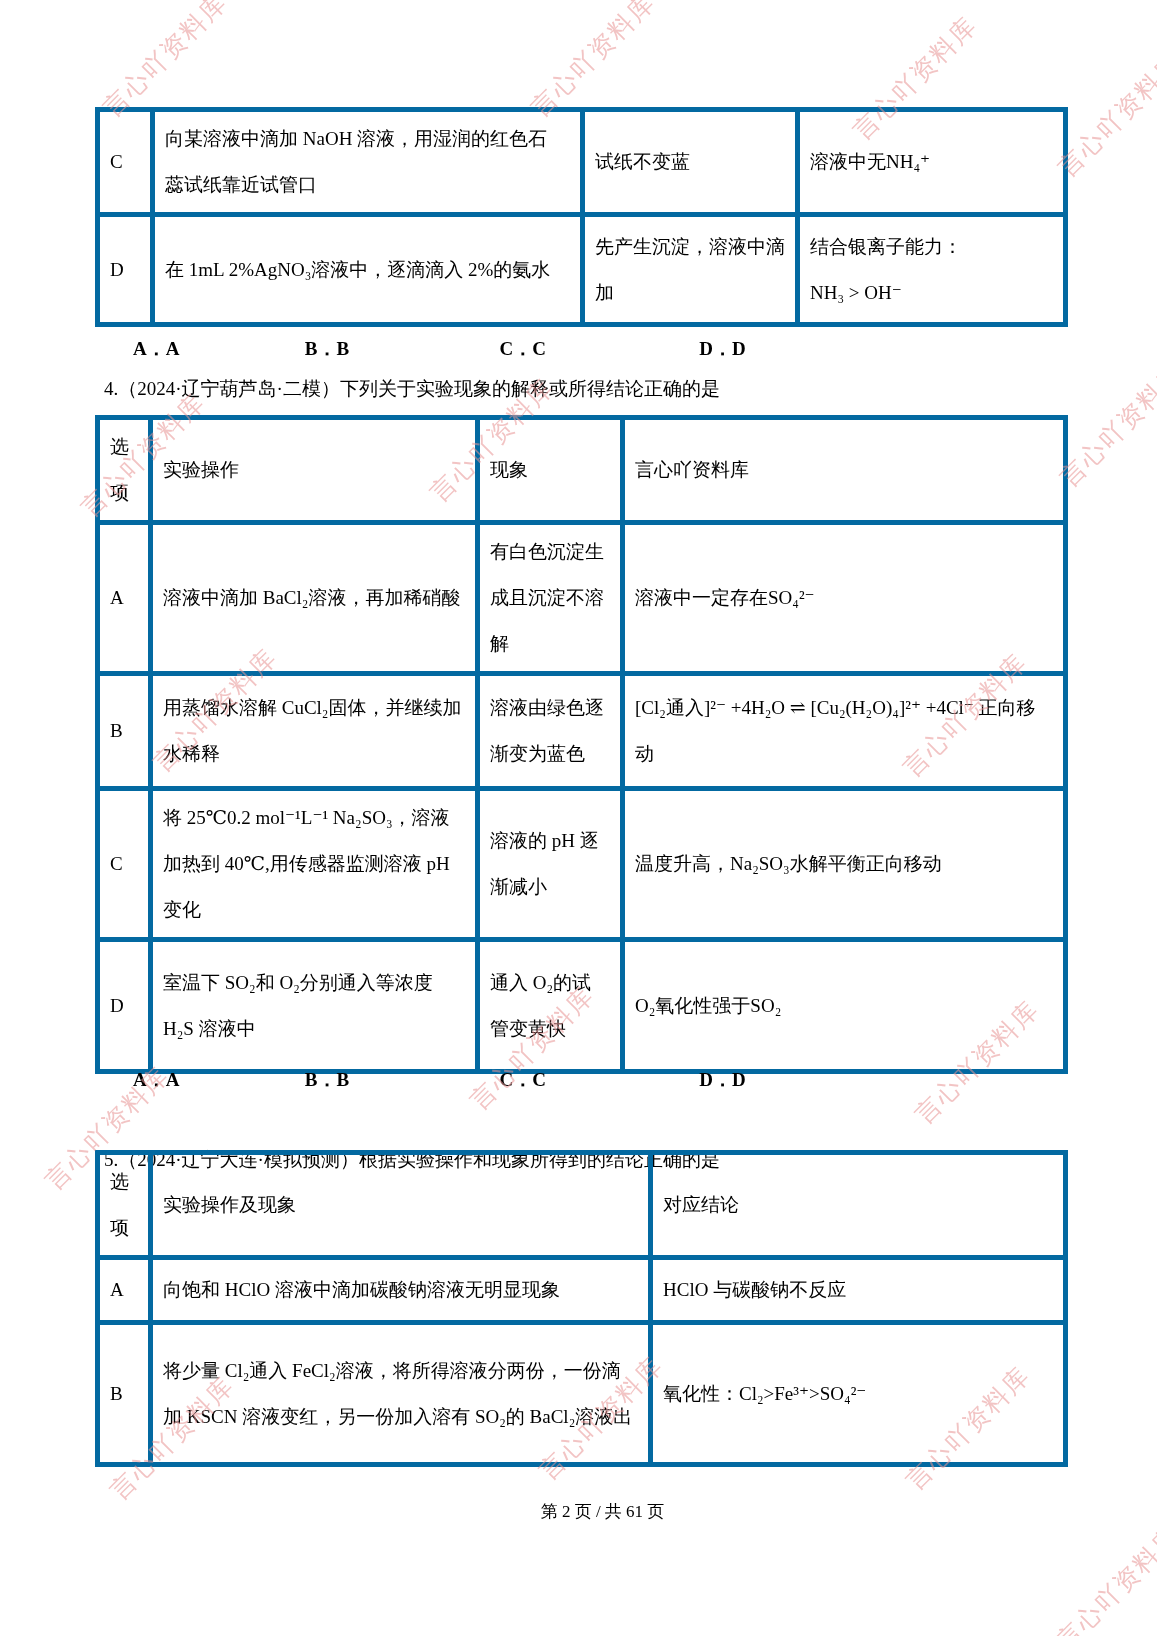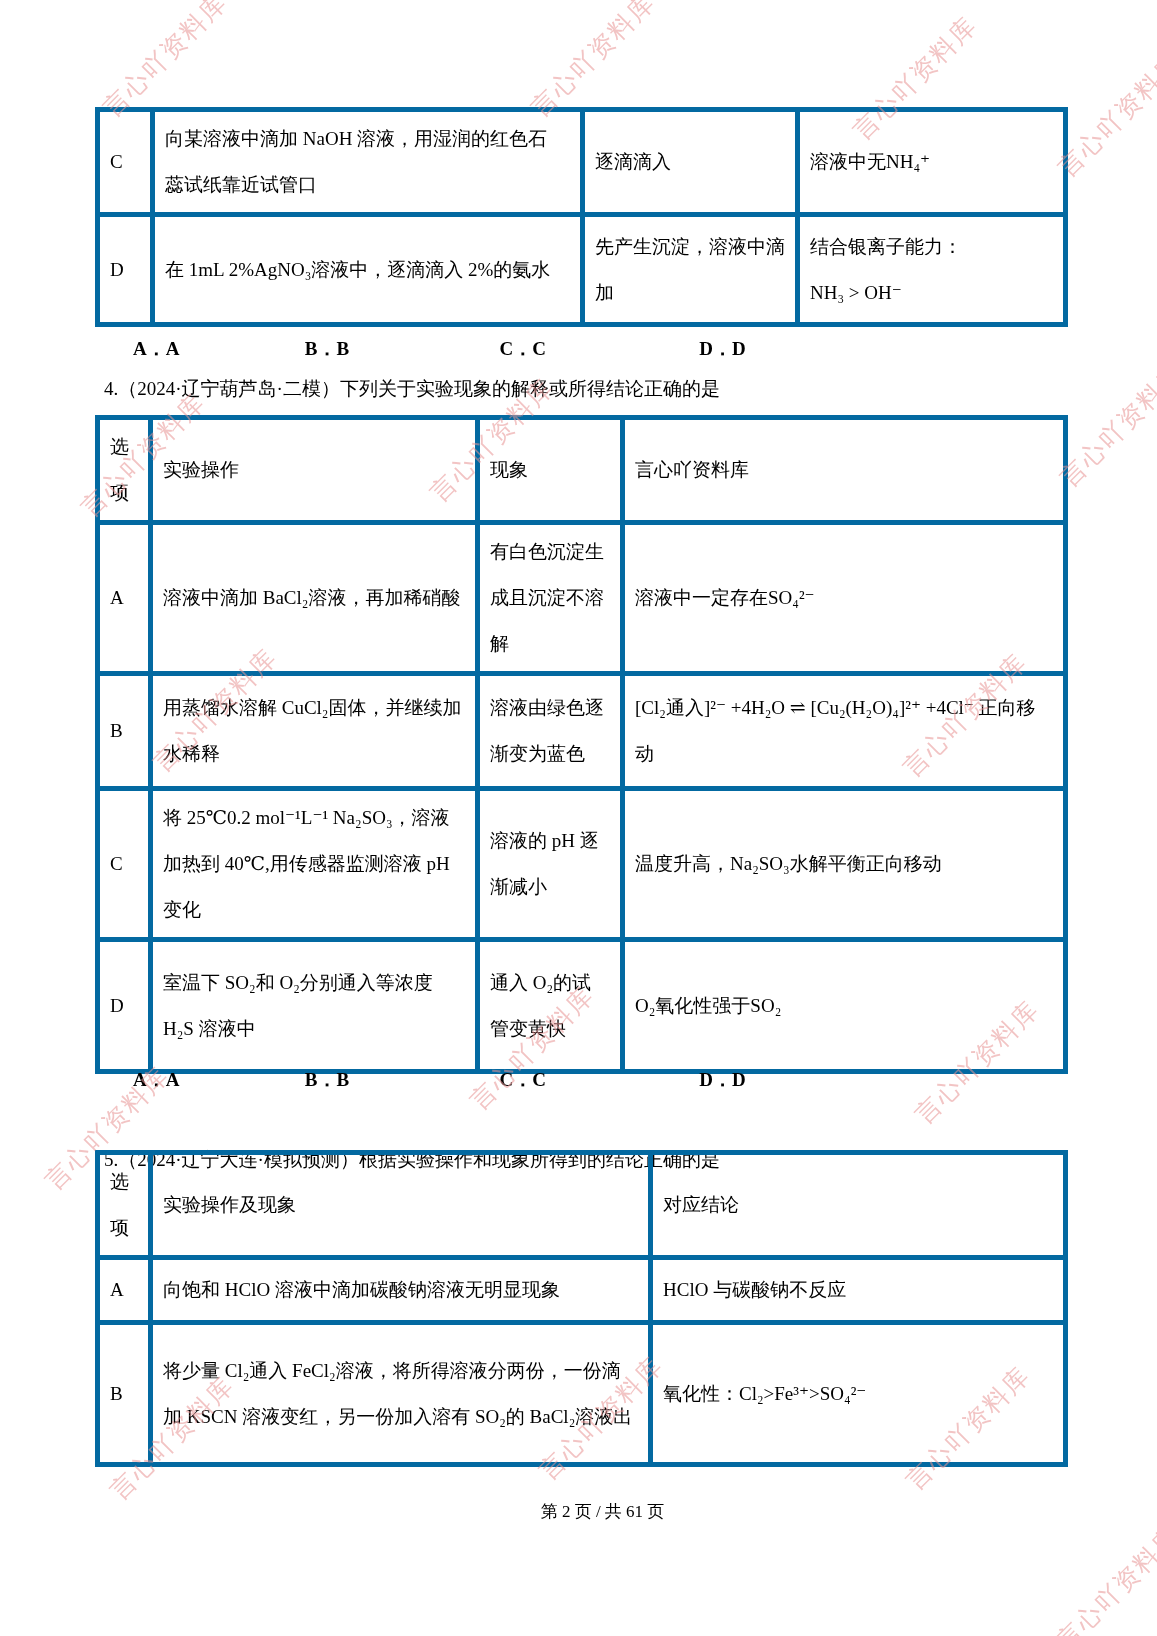--- a/index.html
+++ b/index.html
@@ -62,21 +62,21 @@
       <col style="width:55px">
         <col style="width:430px">
         <col style="width:215px">
         <col style="width:268px">
     </colgroup>
     <tbody>
       <tr style="height:103px">
         <td class="opt">C</td>
         <td>向某溶液中滴加 NaOH 溶液，用湿润的红色石
 蕊试纸靠近试管口</td>
-        <td>逐滴滴入</td>
+        <td>试纸不变蓝</td>
         <td>溶液中无NH₄⁺</td>
       </tr>
       <tr style="height:110px">
         <td class="opt">D</td>
         <td>在 1mL 2%AgNO₃溶液中，逐滴滴入 2%的氨水</td>
         <td>先产生沉淀，溶液中滴加</td>
         <td>结合银离子能力：
 NH₃ &gt; OH⁻</td>
       </tr>
     </tbody>

